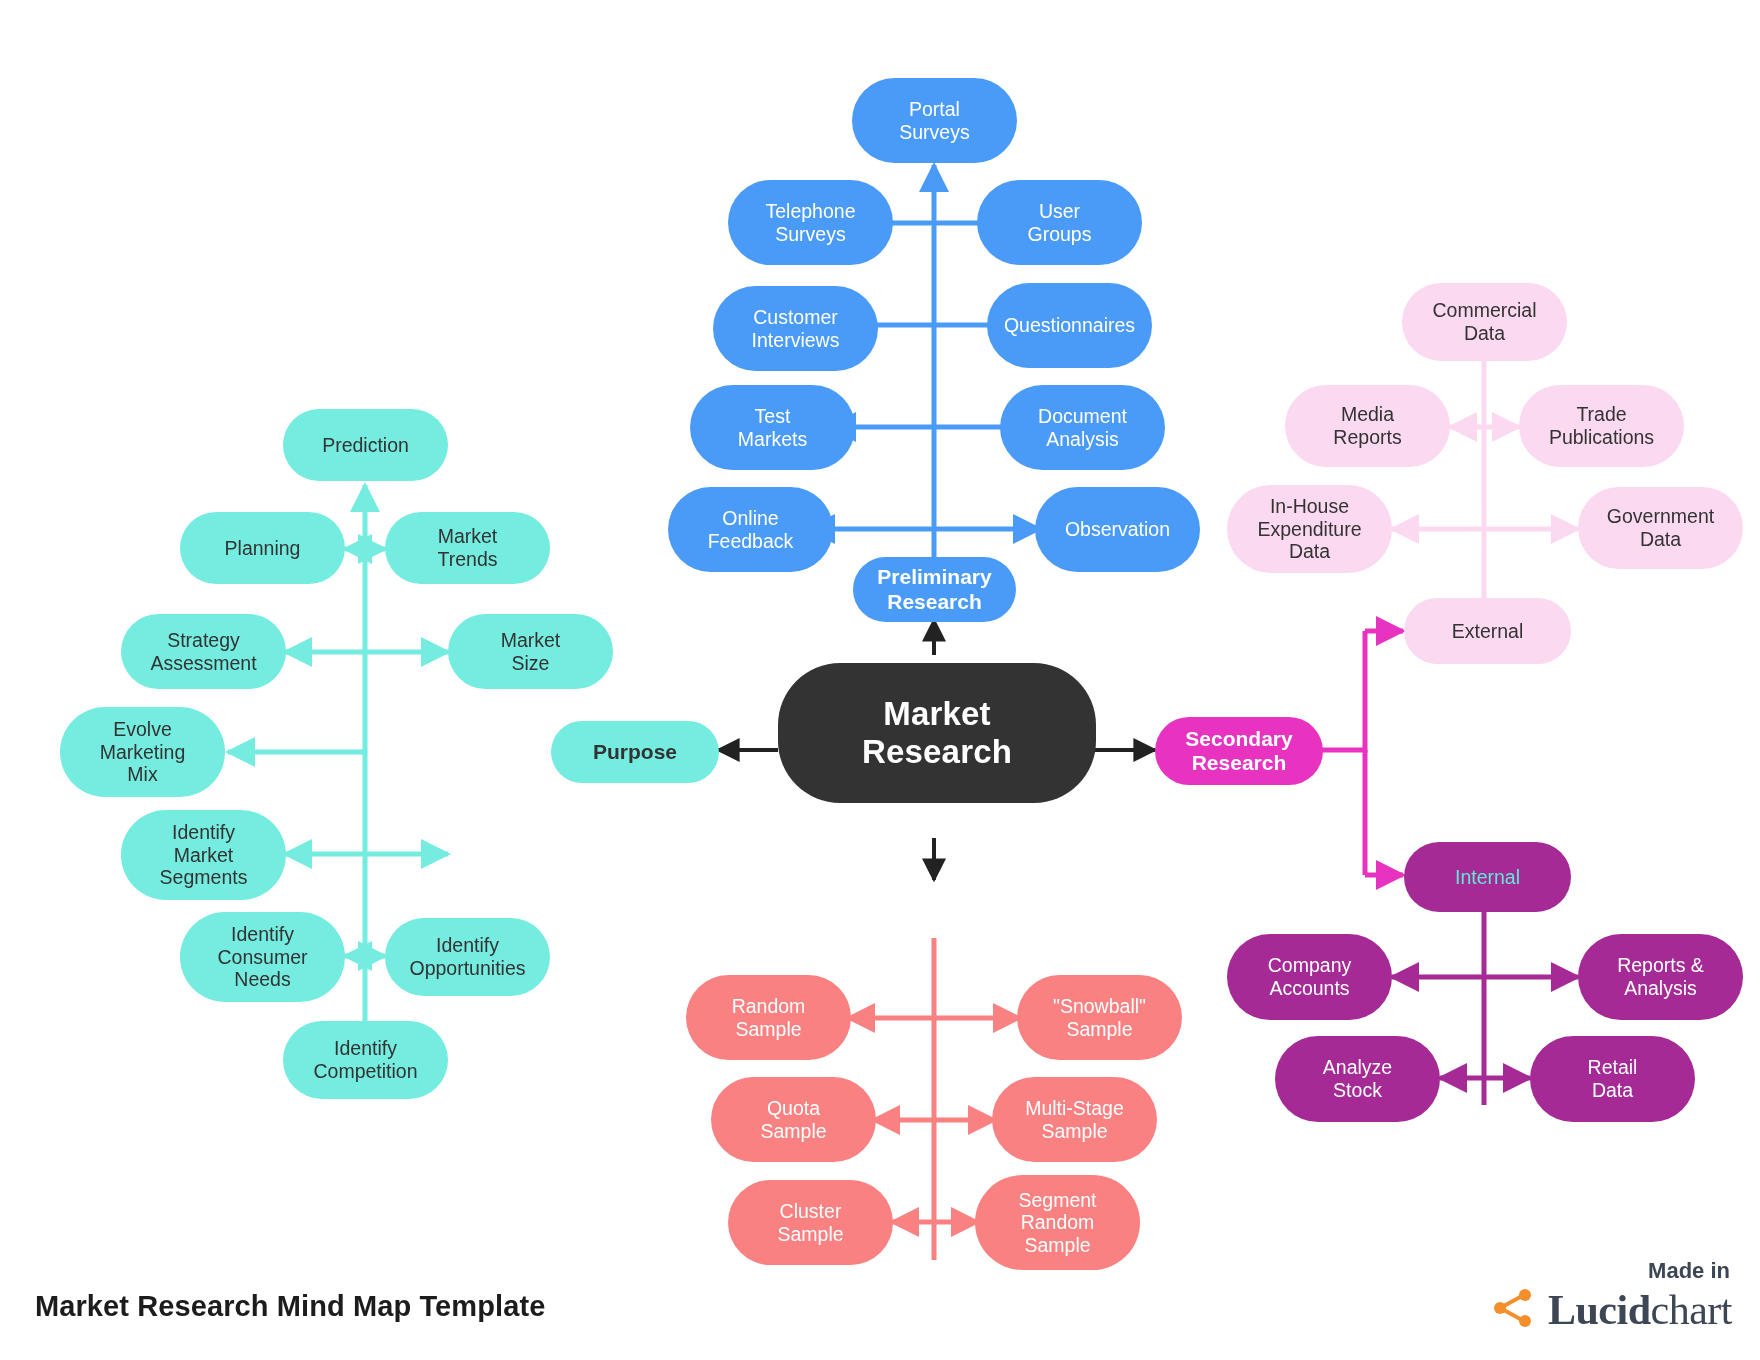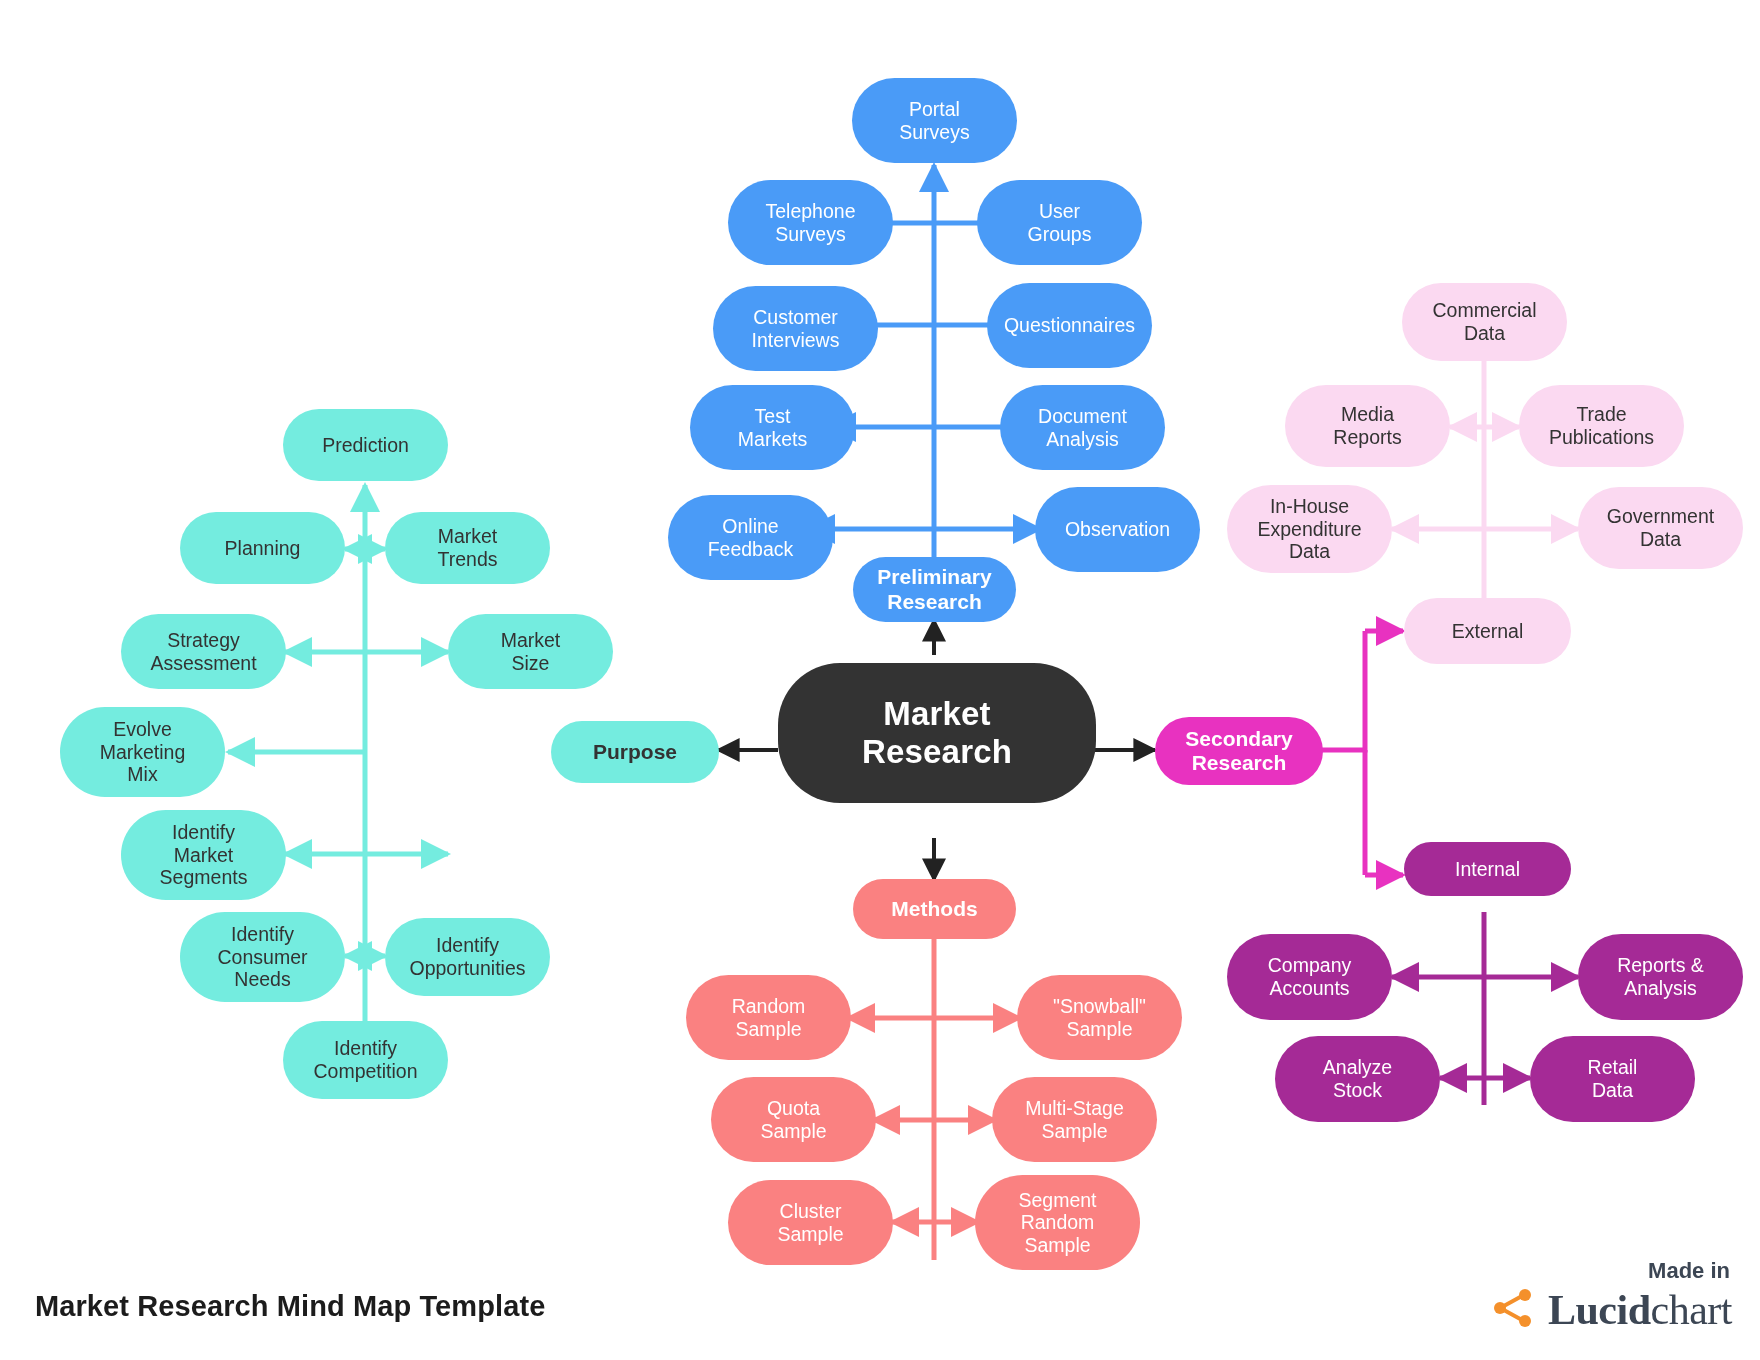--- a/index.html
+++ b/index.html
@@ -187,34 +187,31 @@
 
   <div class="node fs-branch" style="left:853px; top:557px; width:163px; height:65px; background:#4a9bf7; color:#ffffff;">
     <span>Preliminary
 Research</span>
   </div>
 
   <div class="node fs-branch" style="left:551px; top:721px; width:168px; height:62px; background:#74ecdf; color:#333333;">
     <span>Purpose</span>
   </div>
 
-  <div class="node fs-branch" style="left:853px; top:879px; width:163px; height:60px; background:#fa8181; color:#ffffff;">
-    <span>Methods</span>
-  </div>
 
   <div class="node fs-branch" style="left:1155px; top:717px; width:168px; height:68px; background:#e832c0; color:#ffffff;">
     <span>Secondary
 Research</span>
   </div>
 
   <div class="node fs-sub" style="left:1404px; top:598px; width:167px; height:66px; background:#fbd9f1; color:#333333;">
     <span>External</span>
   </div>
 
-  <div class="node fs-sub" style="left:1404px; top:842px; width:167px; height:54px; background:#a52a96; color:#ffffff;">
+  <div class="node fs-sub" style="left:1404px; top:842px; width:167px; height:70px; background:#a52a96; color:#5eead4;">
     <span>Internal</span>
   </div>
 
   <div class="node fs-leaf" style="left:852px; top:78px; width:165px; height:85px; background:#4a9bf7; color:#ffffff;">
     <span>Portal
 Surveys</span>
   </div>
   <div class="node fs-leaf" style="left:728px; top:180px; width:165px; height:85px; background:#4a9bf7; color:#ffffff;">
     <span>Telephone
 Surveys</span>
@@ -231,21 +228,21 @@
     <span>Questionnaires</span>
   </div>
   <div class="node fs-leaf" style="left:690px; top:385px; width:165px; height:85px; background:#4a9bf7; color:#ffffff;">
     <span>Test
 Markets</span>
   </div>
   <div class="node fs-leaf" style="left:1000px; top:385px; width:165px; height:85px; background:#4a9bf7; color:#ffffff;">
     <span>Document
 Analysis</span>
   </div>
-  <div class="node fs-leaf" style="left:668px; top:487px; width:165px; height:85px; background:#4a9bf7; color:#ffffff;margin-top:8px;">
+  <div class="node fs-leaf" style="left:668px; top:487px; width:165px; height:85px; background:#4a9bf7; color:#ffffff;">
     <span>Online
 Feedback</span>
   </div>
   <div class="node fs-leaf" style="left:1035px; top:487px; width:165px; height:85px; background:#4a9bf7; color:#ffffff;">
     <span>Observation</span>
   </div>
 
   <div class="node fs-leaf" style="left:283px; top:409px; width:165px; height:72px; background:#74ecdf; color:#333333;">
     <span>Prediction</span>
   </div>

